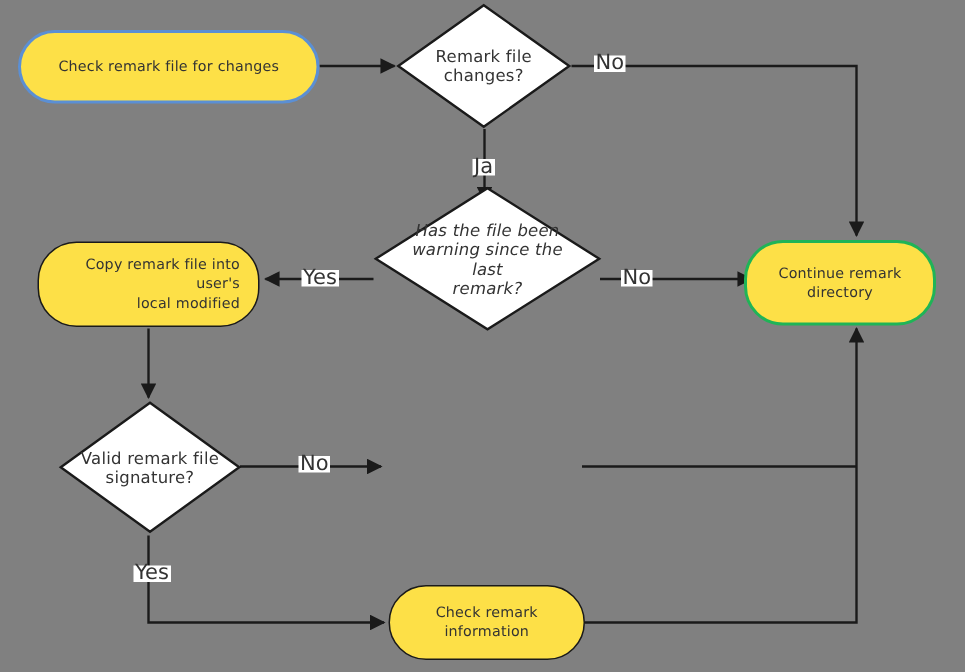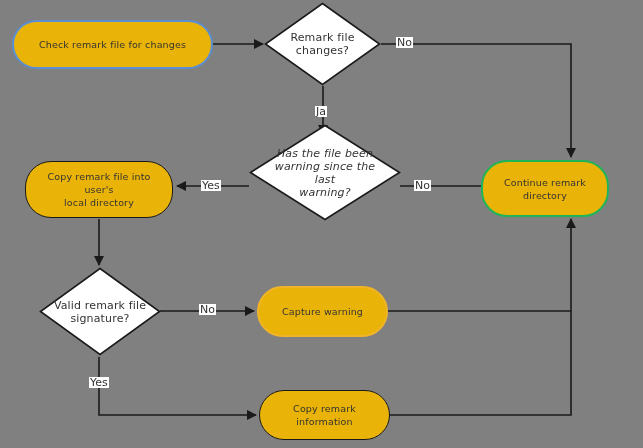--- a/index.html
+++ b/index.html
@@ -25,21 +25,21 @@
     left: 0;
     top: 0;
     width: 643px;
     height: 448px;
   }
 
   
   .node {
     position: absolute;
     box-sizing: border-box;
-    background: #eab308;
+    background: #fde047;
     display: flex;
     align-items: center;
     justify-content: center;
     text-align: center;
     color: #333333;
     font-size: 9.5px;
     line-height: 13px;
     letter-spacing: 0.15px;
     z-index: 3;
   }
@@ -84,21 +84,21 @@
     line-height: 13px;
     letter-spacing: 0.15px;
     pointer-events: none;
   }
 
   
   .edge-label {
     position: absolute;
     background: #ffffff;
     color: #333333;
-    font-size: 11px;
+    font-size: 14px;
     line-height: 11px;
     padding: 0px 1px;
     z-index: 5;
     white-space: nowrap;
   }
 </style>
 </head>
 <body>
 
 <div id="canvas">
@@ -151,57 +151,54 @@
   </div>
 
   <div class="decision" style="left:249px; top:124px; width:152px; height:97px;font-style:italic;">
     <svg class="dia" viewBox="0 0 152 97" preserveAspectRatio="none">
       <polygon points="76,1.5 150.5,48.5 76,95.5 1.5,48.5" fill="#ffffff" stroke="#1a1a1a" stroke-width="1.6"></polygon>
     </svg>
     <div class="dlabel" style="left:10%; width:80%;">
       <span>
         <span>Has the file been</span><br>
         <span>warning since the last</span><br>
-        <span>warning?</span>
+        <span>remark?</span>
       </span>
     </div>
   </div>
 
-  <div class="node terminator b-black" style="left:25px; top:161px; width:148px; height:57px;">
+  <div class="node terminator b-black" style="left:25px; top:161px; width:148px; height:57px;text-align:right;">
     <span class="label">
       <span>Copy remark file into user's</span><br>
-      <span>local directory</span>
+      <span>local modified</span>
     </span>
   </div>
 
-  <div class="node terminator b-green" style="left:481px; top:160px; width:128px; height:57px;">
+  <div class="node terminator b-green" style="left:496px; top:160px; width:128px; height:57px;">
     <span class="label">
       <span>Continue remark</span><br>
       <span>directory</span>
     </span>
   </div>
 
   <div class="decision" style="left:39px; top:267px; width:122px; height:89px;">
     <svg class="dia" viewBox="0 0 122 89" preserveAspectRatio="none">
       <polygon points="61,1.5 120.5,44.5 61,87.5 1.5,44.5" fill="#ffffff" stroke="#1a1a1a" stroke-width="1.6"></polygon>
     </svg>
     <div class="dlabel" style="left:8%; width:84%;align-items:center;">
       <span>
         <span>Valid remark file</span><br>
         <span>signature?</span>
       </span>
     </div>
   </div>
 
-  <div class="node terminator b-amber" style="left:257px; top:286px; width:131px; height:51px;">
-    <span class="label">Capture warning</span>
-  </div>
 
   <div class="node terminator b-black" style="left:259px; top:390px; width:131px; height:50px;">
-    <span class="label">Copy remark information</span>
+    <span class="label">Check remark information</span>
   </div>
 
   <div class="edge-label" style="left:396px; top:37px;">No</div>
 
   <div class="edge-label" style="left:315px; top:106px;">Ja</div>
 
   <div class="edge-label" style="left:201px; top:180px;">Yes</div>
 
   <div class="edge-label" style="left:414px; top:180px;">No</div>
 

